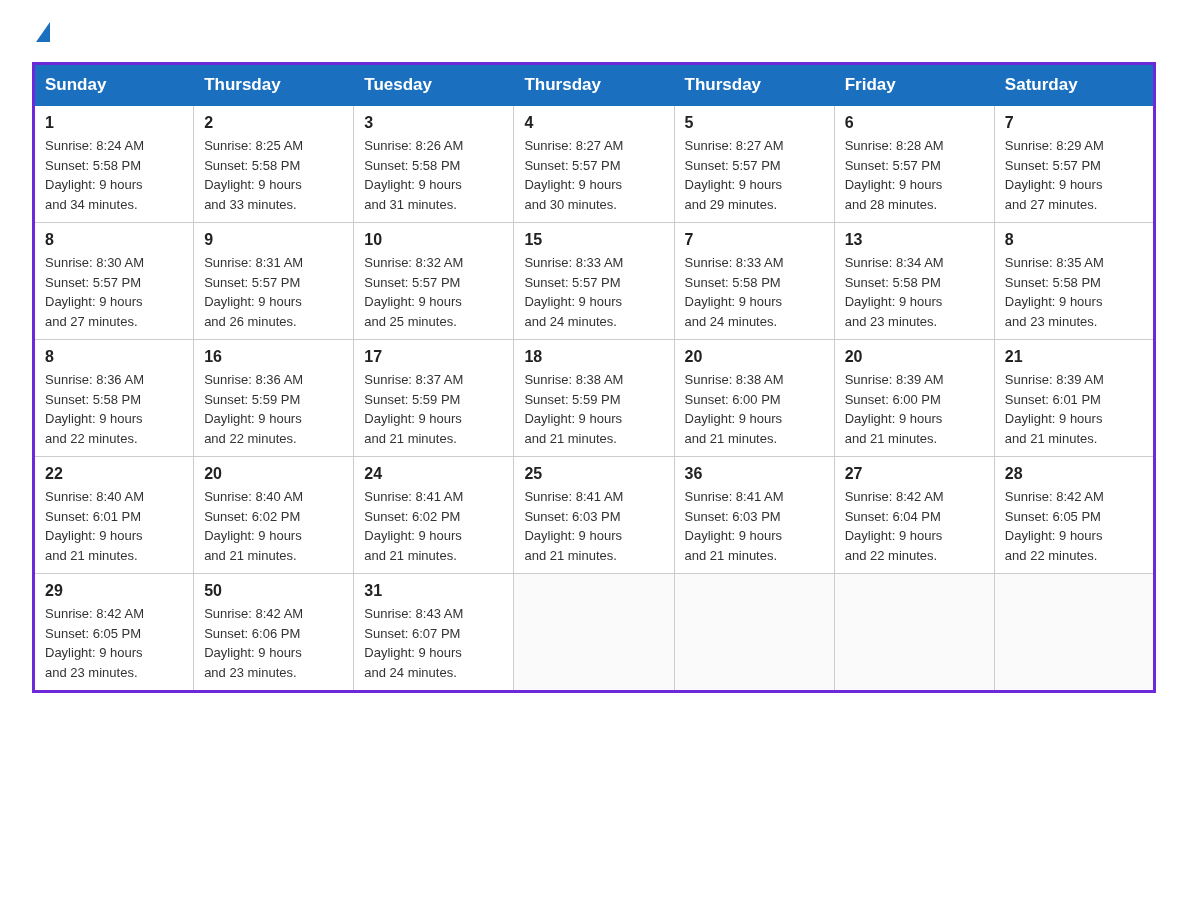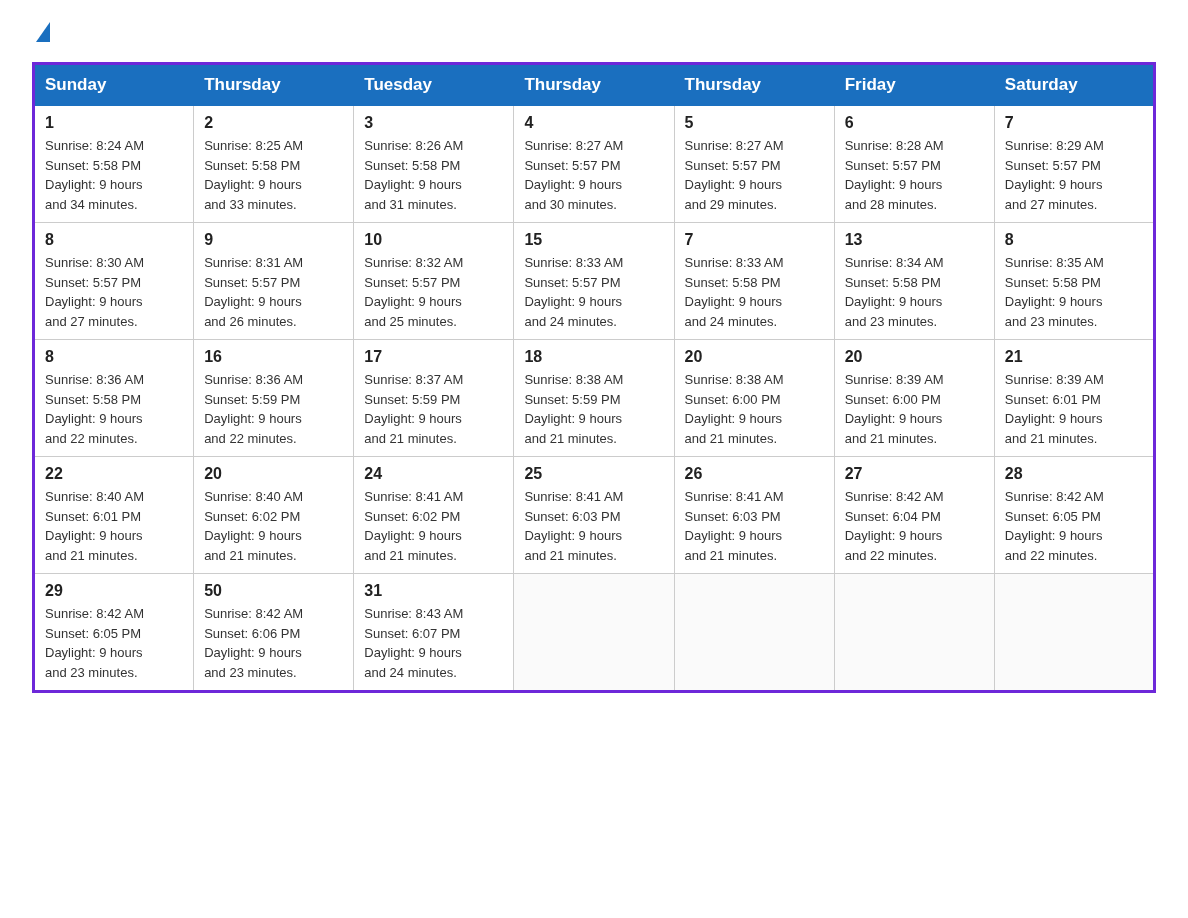--- a/index.html
+++ b/index.html
@@ -236,21 +236,21 @@
         </td>
         <td>
           <span class="day-number">24</span>
           <div class="day-info">Sunrise: 8:41 AM<br>Sunset: 6:02 PM<br>Daylight: 9 hours<br>and 21 minutes.</div>
         </td>
         <td>
           <span class="day-number">25</span>
           <div class="day-info">Sunrise: 8:41 AM<br>Sunset: 6:03 PM<br>Daylight: 9 hours<br>and 21 minutes.</div>
         </td>
         <td>
-          <span class="day-number">26</span>
+          <span class="day-number">36</span>
           <div class="day-info">Sunrise: 8:41 AM<br>Sunset: 6:03 PM<br>Daylight: 9 hours<br>and 21 minutes.</div>
         </td>
         <td>
           <span class="day-number">27</span>
           <div class="day-info">Sunrise: 8:42 AM<br>Sunset: 6:04 PM<br>Daylight: 9 hours<br>and 22 minutes.</div>
         </td>
         <td>
           <span class="day-number">28</span>
           <div class="day-info">Sunrise: 8:42 AM<br>Sunset: 6:05 PM<br>Daylight: 9 hours<br>and 22 minutes.</div>
         </td>

